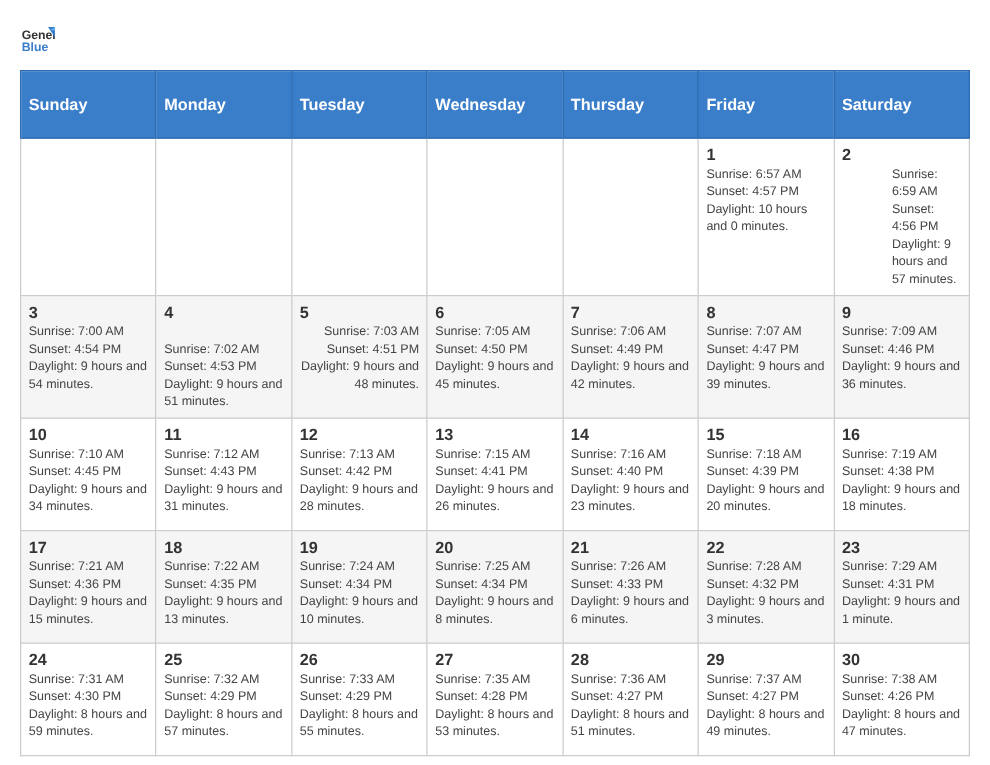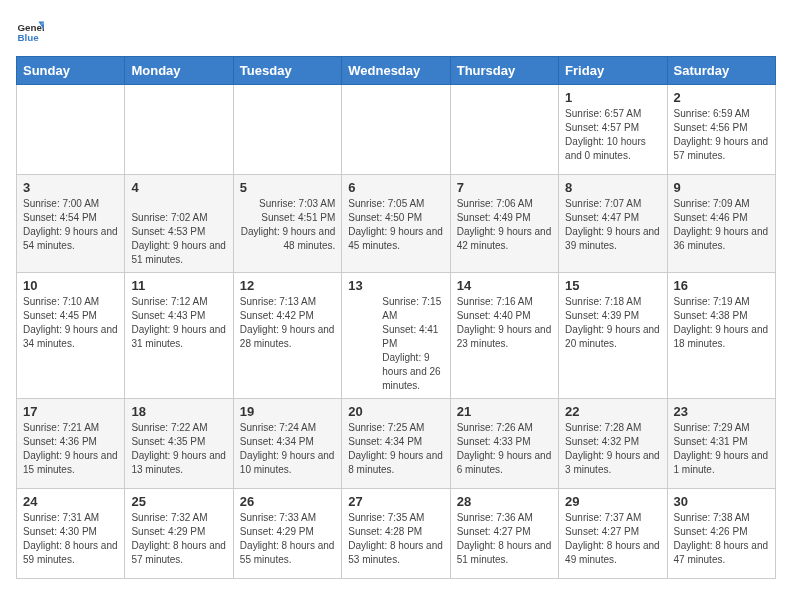--- a/index.html
+++ b/index.html
@@ -40,21 +40,21 @@
     table {
       width: 100%;
       border-collapse: collapse;
       table-layout: fixed;
     }
     thead tr th {
       background-color: #3a7dc9;
       color: #fff;
       font-size: 13px;
       font-weight: bold;
-      padding: 6px 6px;
+      padding: 19px 6px;
       text-align: left;
       border: 1px solid #2a6ab0;
     }
     tbody tr td {
       border: 1px solid #ccc;
       vertical-align: top;
       padding: 5px 6px;
       font-size: 11px;
       color: #333;
       background: #fff;
@@ -120,21 +120,21 @@
         <td class="empty-cell"></td>
         <td class="empty-cell"></td>
         <td>
           <span class="day-number">1</span>
           <div class="day-info" style="white-space: pre-line;">Sunrise: 6:57 AM
 Sunset: 4:57 PM
 Daylight: 10 hours and 0 minutes.</div>
         </td>
         <td>
           <span class="day-number">2</span>
-          <div class="day-info" style="white-space: pre-line;">Sunrise: 6:59 AM
+          <div class="day-info" style="white-space: pre-line; margin-left: 40px;">Sunrise: 6:59 AM
 Sunset: 4:56 PM
 Daylight: 9 hours and 57 minutes.</div>
         </td>
       </tr>
       <tr>
         <td>
           <span class="day-number">3</span>
           <div class="day-info" style="white-space: pre-line;">Sunrise: 7:00 AM
 Sunset: 4:54 PM
 Daylight: 9 hours and 54 minutes.</div>
@@ -190,21 +190,21 @@
 Daylight: 9 hours and 31 minutes.</div>
         </td>
         <td>
           <span class="day-number">12</span>
           <div class="day-info" style="white-space: pre-line;">Sunrise: 7:13 AM
 Sunset: 4:42 PM
 Daylight: 9 hours and 28 minutes.</div>
         </td>
         <td>
           <span class="day-number">13</span>
-          <div class="day-info" style="white-space: pre-line; margin-left: 34px;">Sunrise: 7:15 AM
+          <div class="day-info" style="white-space: pre-line;">Sunrise: 7:15 AM
 Sunset: 4:41 PM
 Daylight: 9 hours and 26 minutes.</div>
         </td>
         <td>
           <span class="day-number">14</span>
           <div class="day-info" style="white-space: pre-line;">Sunrise: 7:16 AM
 Sunset: 4:40 PM
 Daylight: 9 hours and 23 minutes.</div>
         </td>
         <td>

